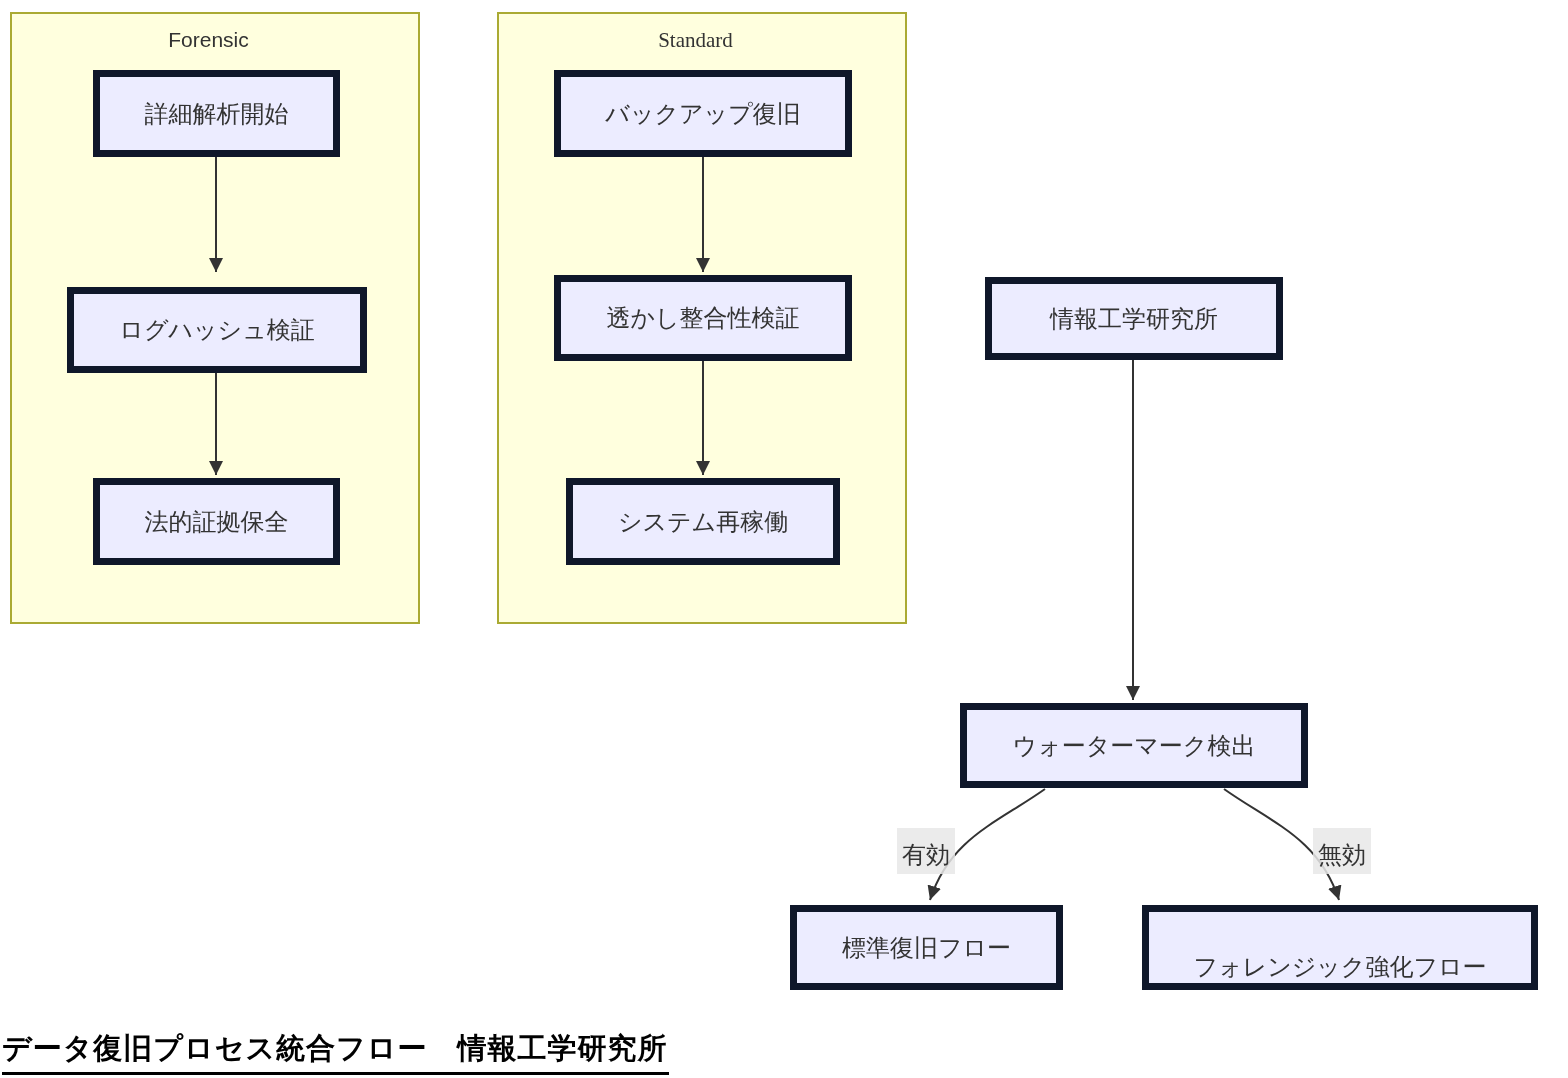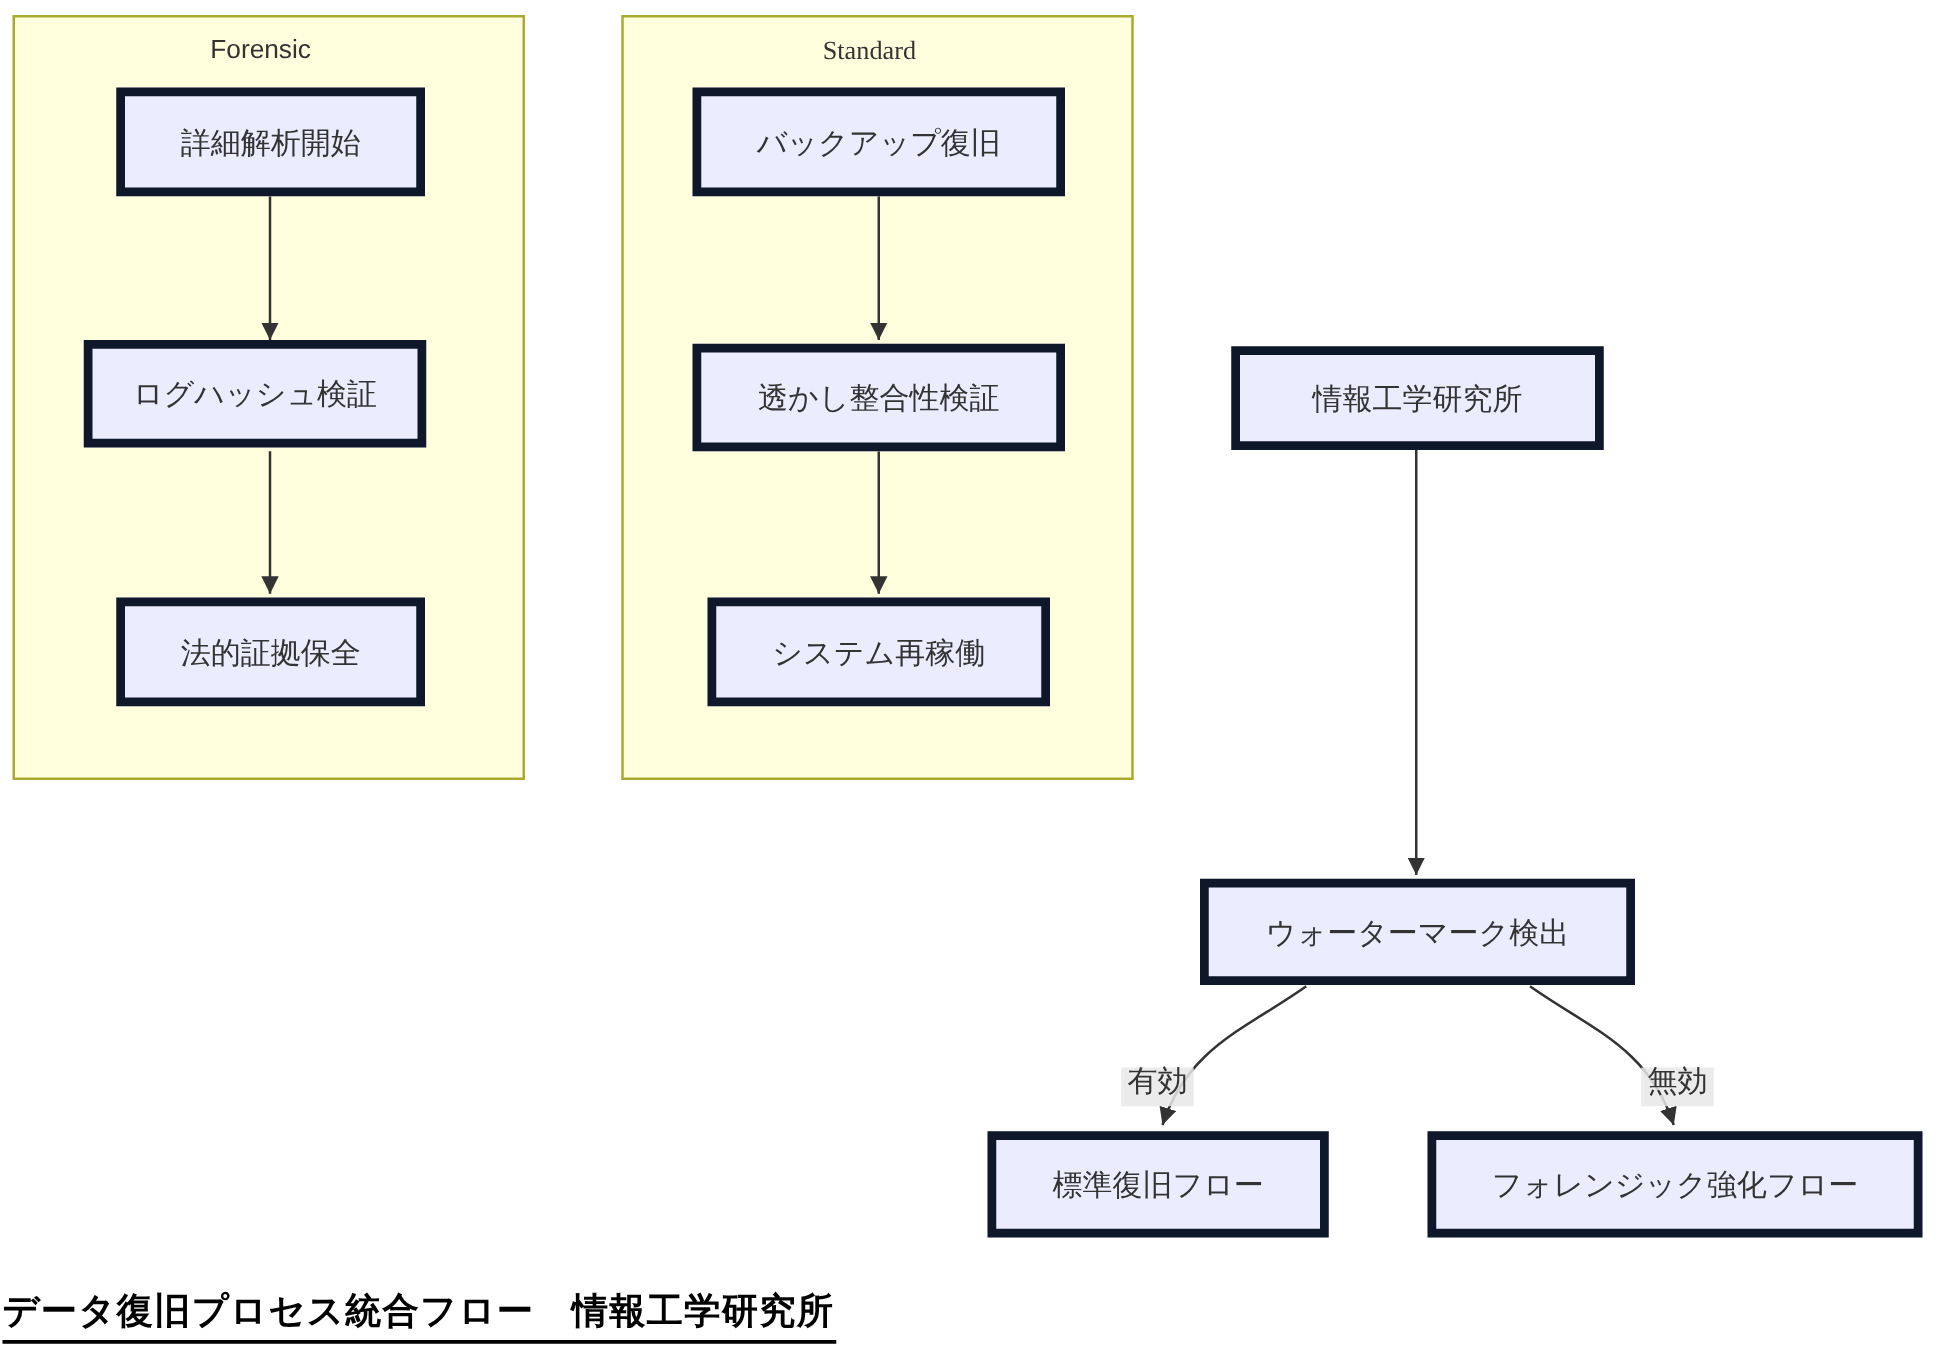--- a/index.html
+++ b/index.html
@@ -17,21 +17,21 @@
     font-size:21px;color:#333333;
   }
   .node{
     position:absolute;background:#ECECFF;border:7px solid #0f172a;
     box-sizing:border-box;display:flex;align-items:center;justify-content:center;
     font-size:24px;color:#333333;text-align:center;white-space:nowrap;
   }
   svg.edges{position:absolute;left:0;top:0;pointer-events:none;}
   .edge-label{
     position:absolute;background:rgba(232,232,232,0.85);color:#333333;
-    font-size:24px;line-height:1;padding:0 5px 7px 5px;white-space:nowrap;margin-top:26px;
+    font-size:24px;line-height:1;padding:15px 5px 7px 5px;white-space:nowrap;
   }
   .footer-title{
     position:absolute;left:2px;top:1029px;
     font-size:29px;font-weight:bold;color:#000000;letter-spacing:1px;
     border-bottom:3px solid #000000;padding:0 2px 3px 0;white-space:nowrap;font-family:Liberation Mono, monospace;
   }
 </style>
 </head>
 <body>
 
@@ -55,21 +55,21 @@
     <path d="M703,157 L703,272" stroke="#333333" stroke-width="2" fill="none" marker-end="url(#arrow)"></path>
     <path d="M703,361 L703,475" stroke="#333333" stroke-width="2" fill="none" marker-end="url(#arrow)"></path>
     <path d="M1133,360 L1133,700" stroke="#333333" stroke-width="2" fill="none" marker-end="url(#arrow)"></path>
     <path d="M1045,789 C997,823 950,838 930,900" stroke="#333333" stroke-width="2" fill="none" marker-end="url(#arrow)"></path>
     <path d="M1224,789 C1272,823 1319,838 1339,900" stroke="#333333" stroke-width="2" fill="none" marker-end="url(#arrow)"></path>
   </svg>
 
   <div class="node" style="left:93px;top:70px;width:247px;height:87px;">
     <span>詳細解析開始</span>
   </div>
-  <div class="node" style="left:67px;top:272px;width:274px;height:86px;">
+  <div class="node" style="left:67px;top:287px;width:300px;height:86px;">
     <span>ログハッシュ検証</span>
   </div>
   <div class="node" style="left:93px;top:478px;width:247px;height:87px;">
     <span>法的証拠保全</span>
   </div>
 
   <div class="node" style="left:554px;top:70px;width:298px;height:87px;">
     <span>バックアップ復旧</span>
   </div>
   <div class="node" style="left:554px;top:275px;width:298px;height:86px;">
@@ -81,21 +81,21 @@
 
   <div class="node" style="left:985px;top:277px;width:298px;height:83px;">
     <span>情報工学研究所</span>
   </div>
   <div class="node" style="left:960px;top:703px;width:348px;height:85px;text-align:center;">
     <span>ウォーターマーク検出</span>
   </div>
   <div class="node" style="left:790px;top:905px;width:273px;height:85px;">
     <span>標準復旧フロー</span>
   </div>
-  <div class="node" style="left:1142px;top:905px;width:396px;height:85px;">
+  <div class="node" style="left:1142px;top:905px;width:396px;height:85px;align-items:flex-end;">
     <span>フォレンジック強化フロー</span>
   </div>
 
   <div class="edge-label" style="left:897px;top:828px;">有効</div>
   <div class="edge-label" style="left:1313px;top:828px;">無効</div>
 
   <div class="footer-title">データ復旧プロセス統合フロー　情報工学研究所</div>
 
 </div>
 

